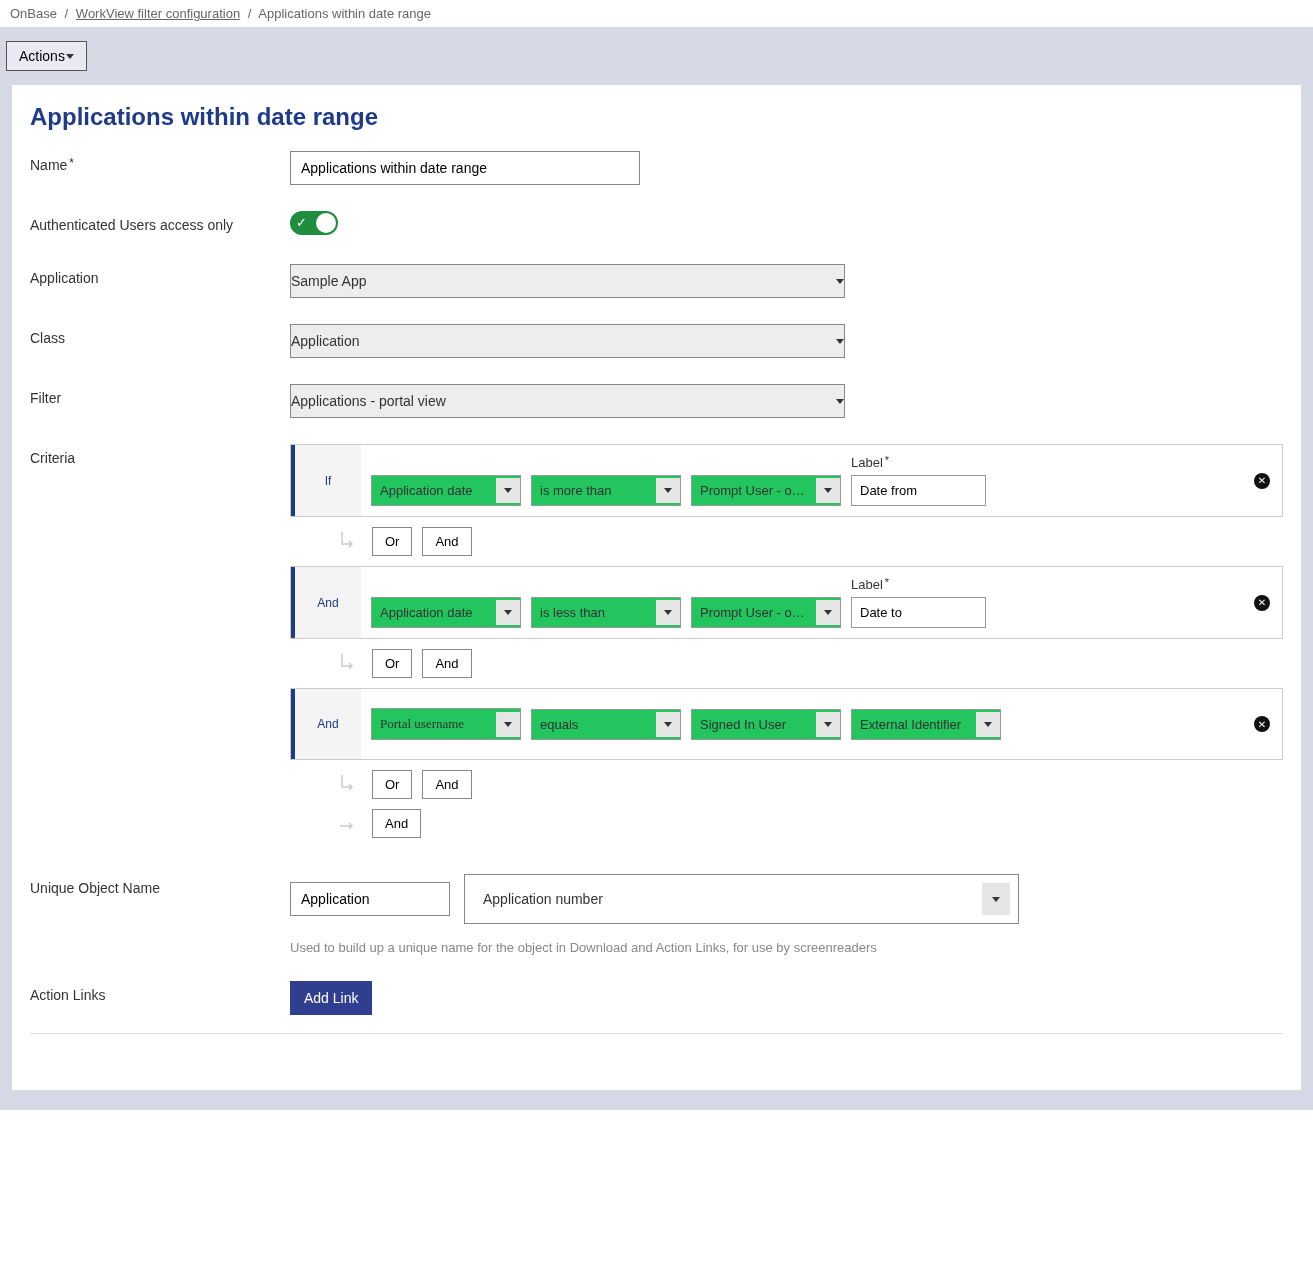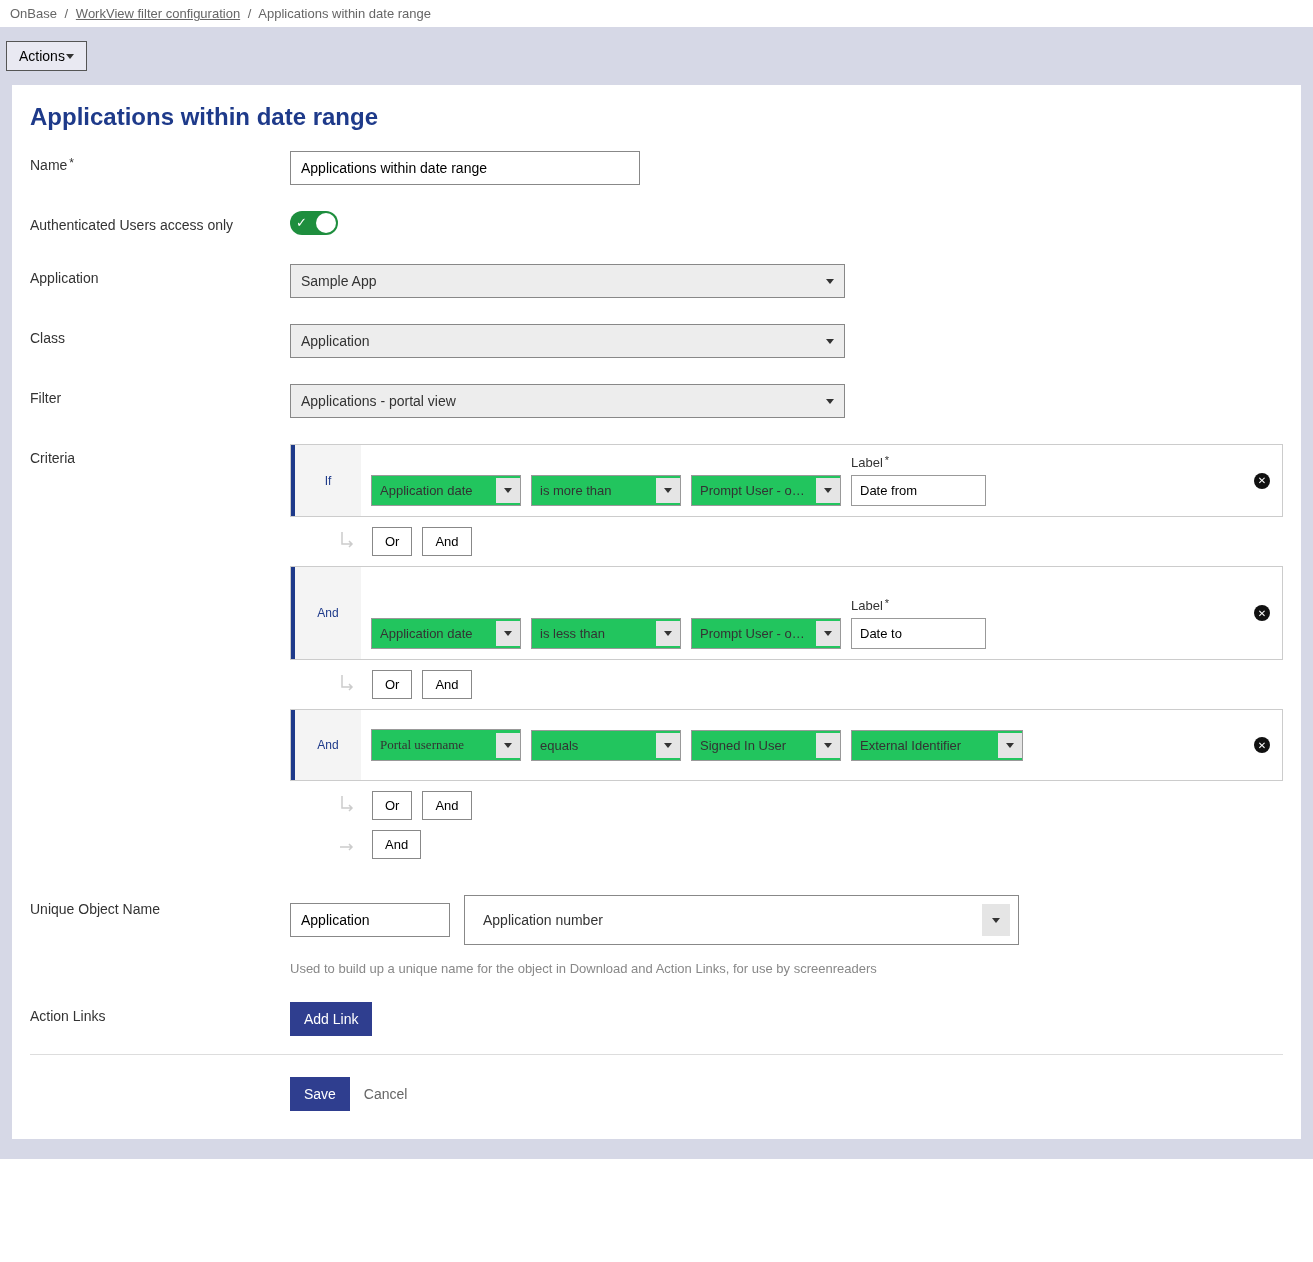--- a/index.html
+++ b/index.html
@@ -14,21 +14,21 @@
   h1.page-title { color: #1e3a8a; font-weight: 700; font-size: 24px; margin-bottom: 20px; }
   .form-row { display: flex; align-items: flex-start; margin-bottom: 26px; }
   .form-row.tight { margin-bottom: 18px; }
   .form-label { width: 260px; padding-top: 6px; font-size: 14px; color: #333; }
   .form-label .req { color: #333; margin-left: 2px; position: relative; top: -3px; font-size: 12px; }
   .form-control-area { flex: 1; }
   input.text-input { width: 350px; border: 1px solid #888; padding: 8px 10px; font-size: 14px; background: #fff; }
   .toggle { width: 48px; height: 24px; background: #1e8e3e; border-radius: 12px; position: relative; display: inline-block; cursor: pointer; }
   .toggle .check { position: absolute; left: 6px; top: 4px; color: #fff; font-size: 13px; }
   .toggle .knob { position: absolute; right: 2px; top: 2px; width: 20px; height: 20px; background: #fff; border-radius: 50%; }
-  .select-box { width: 555px; border: 1px solid #888; background: #ededed; padding: 8px 10px; font-size: 14px; display: flex; justify-content: space-between; align-items: center; cursor: pointer; }
+  .select-box { width: 555px; border: 1px solid #888; background: #ededed; padding: 8px 0; font-size: 14px; display: flex; justify-content: space-between; align-items: center; cursor: pointer; }
   .select-box .caret { margin-left: auto; }
   
   .criteria-block { }
   .crit-row-wrap { margin-bottom: 0; }
   .crit-row { display: flex; align-items: center; border: 1px solid #ccc; background: #fff; position: relative; }
   .crit-row .gate { width: 70px; text-align: center; padding: 28px 0; background: #f4f4f4; border-left: 4px solid #1e3a8a; color: #1e3a8a; font-size: 12px; align-self: stretch; display:flex; align-items:center; justify-content:center;}
   .crit-row .fields { flex: 1; display: flex; align-items: flex-end; gap: 10px; padding: 10px 10px 10px 10px; }
   .crit-row .remove { width: 40px; display: flex; align-items: center; justify-content: center; }
   .remove-icon { width: 16px; height: 16px; background: #111; border-radius: 50%; color: #fff; display:flex; align-items:center; justify-content:center; font-size: 10px; cursor:pointer; }
   .field-col { display: flex; flex-direction: column; }
@@ -183,21 +183,21 @@
             <div class="fields">
               <div class="field-col" style="width:150px;">
                 <div class="flabel">&nbsp;</div>
                 <div class="mini-select">
                   <span>Application date</span>
                   <span class="caret-box">
                       <span class="caret"></span>
                     </span>
                 </div>
               </div>
-              <div class="field-col" style="width:150px;gap:21px;">
+              <div class="field-col" style="width:150px;">
                 <div class="flabel">&nbsp;</div>
                 <div class="mini-select">
                   <span>is less than</span>
                   <span class="caret-box">
                       <span class="caret"></span>
                     </span>
                 </div>
               </div>
               <div class="field-col" style="width:150px;">
                 <div class="flabel">&nbsp;</div>
@@ -249,21 +249,21 @@
                 </div>
               </div>
               <div class="field-col" style="width:150px;">
                 <div class="mini-select">
                   <span>Signed In User</span>
                   <span class="caret-box">
                       <span class="caret"></span>
                     </span>
                 </div>
               </div>
-              <div class="field-col" style="width:172px;">
+              <div class="field-col" style="width:150px;">
                 <div class="mini-select">
                   <span>External Identifier</span>
                   <span class="caret-box">
                       <span class="caret"></span>
                     </span>
                 </div>
               </div>
             </div>
             <div class="remove">
                 <div class="remove-icon">✕</div>
@@ -311,20 +311,16 @@
       <div class="form-label">Action Links</div>
       <div class="form-control-area">
         <button class="primary-btn">Add Link</button>
       </div>
     </div>
 
     <hr class="divider">
 
     <div class="form-row" style="margin-bottom:0;">
       <div class="form-label"></div>
-      <div class="form-control-area">
-        <button class="primary-btn">Save</button>
-        <button class="link-btn">Cancel</button>
-      </div>
     </div>
 
   </div>
 </div>
 
 </body></html>

